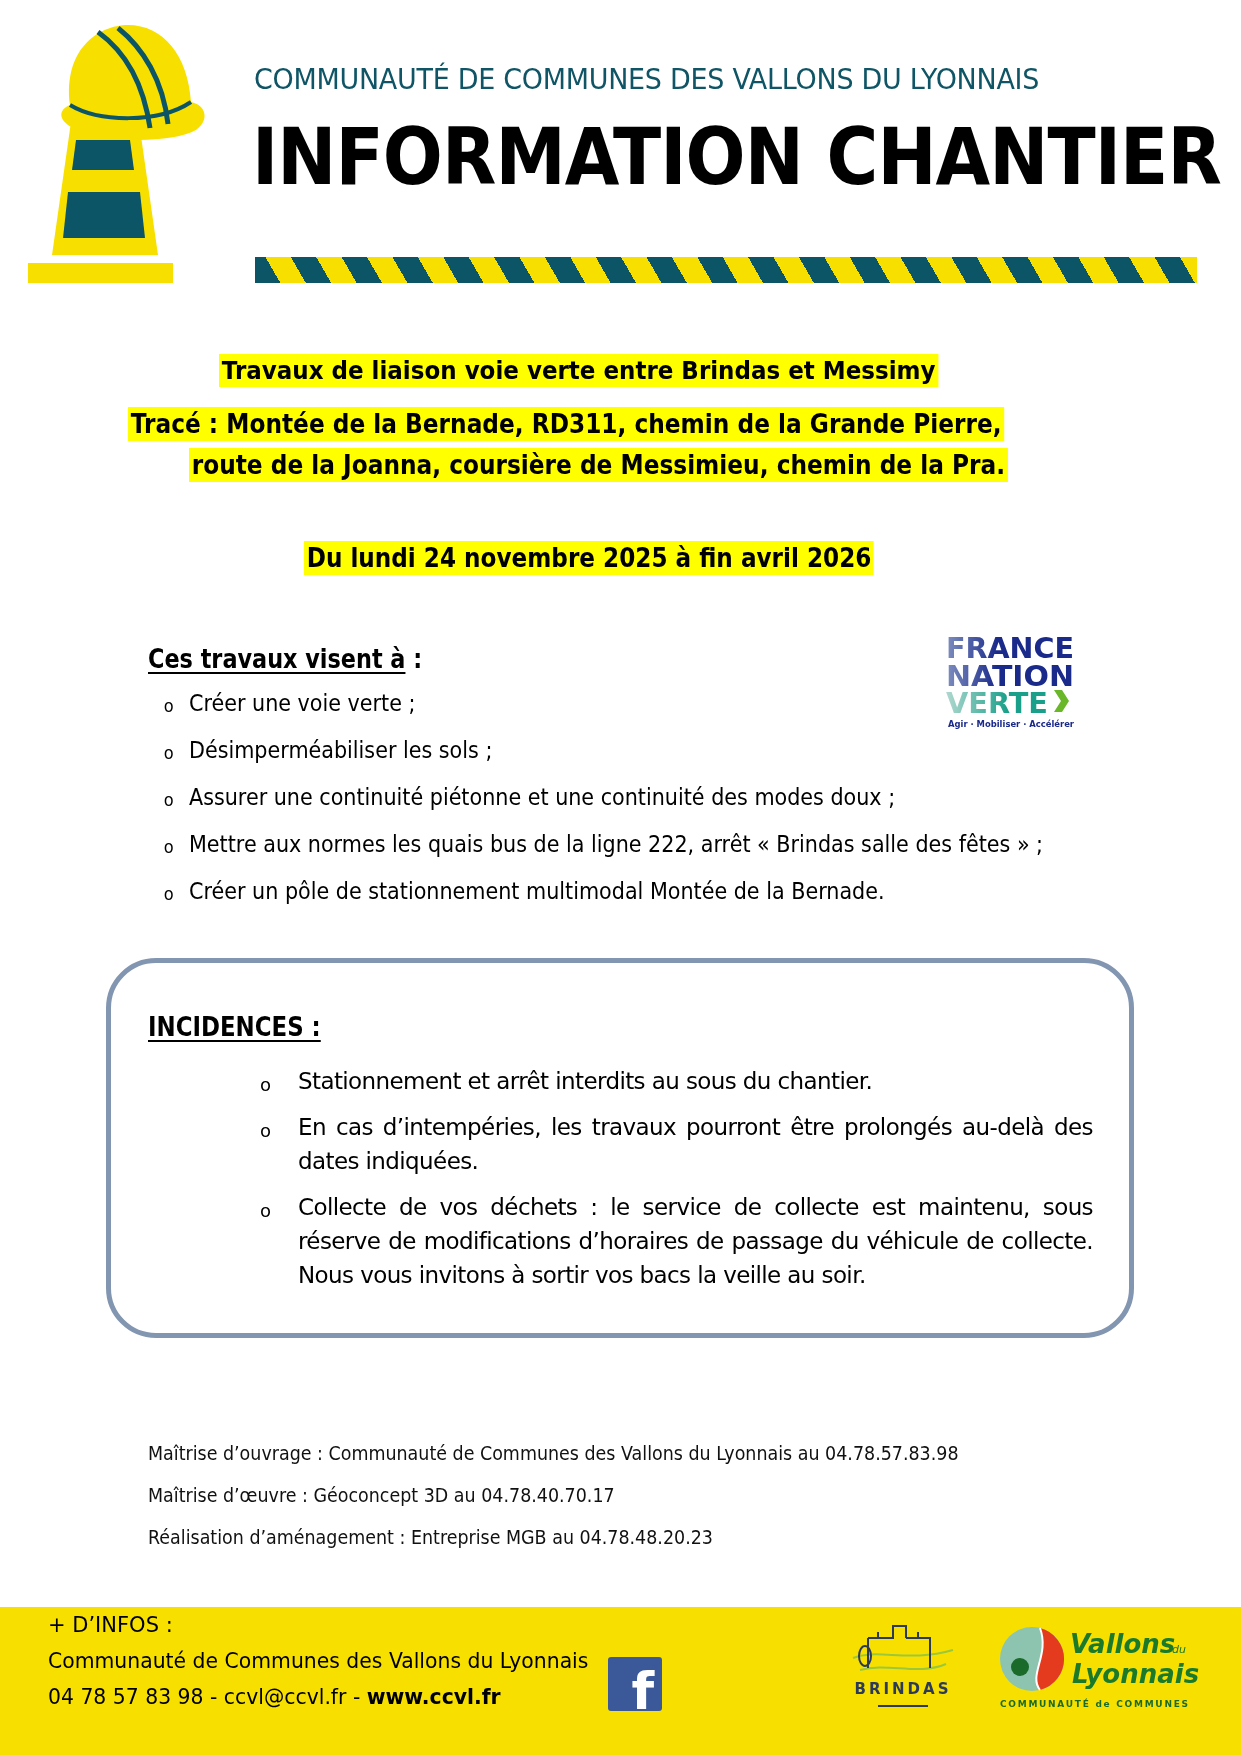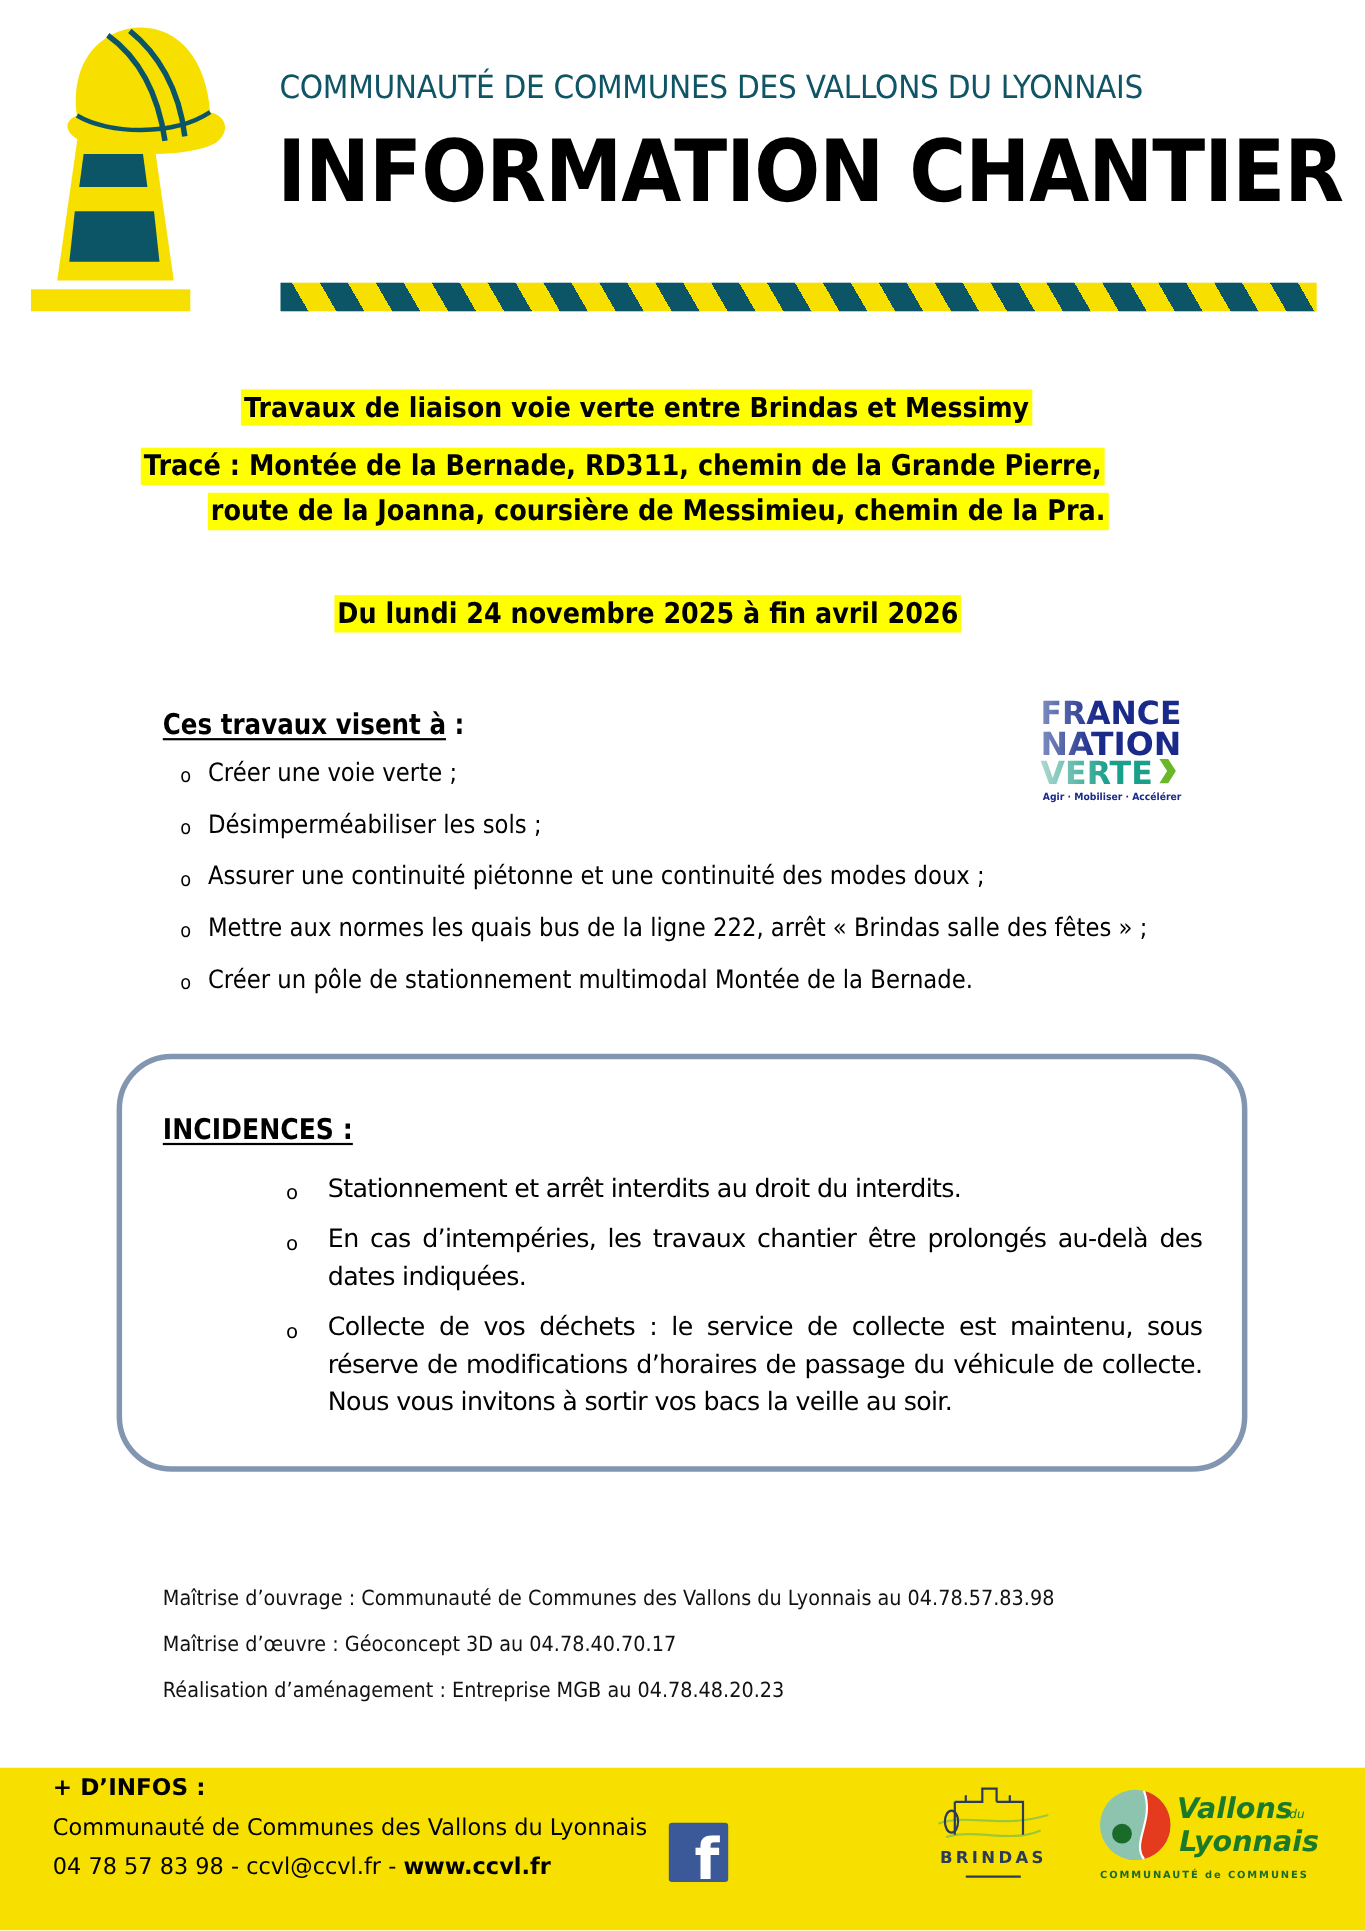--- a/index.html
+++ b/index.html
@@ -38,21 +38,21 @@
   #incidences-list { left:258px; top:1064px; width:835px; }
   #incidences-list li { font-size:23px; line-height:34px; padding-left:40px; margin-bottom:12px; white-space:normal; text-align:justify; letter-spacing:-0.6px; }
   #incidences-list .bul { left:2px; top:4px; }
 
   
   #contacts { left:148px; top:1442px; }
   #contacts div { font-size:19px; height:42px; white-space:nowrap; transform:scaleX(0.92); transform-origin:left; color:#111; }
 
   
   #footer { left:0; top:1607px; width:1241px; height:148px; background:#f7e000; }
-  #footer-label { left:48px; top:1613px; font-size:21px; font-weight:bold; white-space:nowrap; }
+  #footer-label { left:48px; top:1613px; font-size:21px; font-weight:normal; white-space:nowrap; }
   #footer-org { left:48px; top:1649px; font-size:21px; white-space:nowrap; transform:scaleX(0.97); transform-origin:left; }
   #footer-contact { left:48px; top:1685px; font-size:21px; white-space:nowrap; transform:scaleX(0.97); transform-origin:left; }
   #footer-contact b { font-weight:bold; }
   #facebook-button { left:608px; top:1657px; width:54px; height:54px; background:#3b5998; border-radius:3px; }
   #facebook-button span { position:absolute; right:8px; bottom:-6px; color:#fff; font-weight:bold; font-size:52px; font-family:"DejaVu Sans", sans-serif; line-height:1; }
   #brindas-logo { left:848px; top:1618px; width:110px; height:96px; }
   #vallons-logo { left:1000px; top:1625px; width:200px; height:85px; }
 </style>
 </head>
 <body>
@@ -106,22 +106,22 @@
   <text x="2" y="28" font-family="DejaVu Sans, sans-serif" font-weight="bold" font-size="29" fill="url(#fnvBlue)" textLength="128" lengthAdjust="spacingAndGlyphs">FRANCE</text>
   <text x="2" y="56" font-family="DejaVu Sans, sans-serif" font-weight="bold" font-size="29" fill="url(#fnvBlue)" textLength="128" lengthAdjust="spacingAndGlyphs">NATION</text>
   <text x="2" y="83" font-family="DejaVu Sans, sans-serif" font-weight="bold" font-size="29" fill="url(#fnvGreen)" textLength="102" lengthAdjust="spacingAndGlyphs">VERTE</text>
   <polygon points="110,60 118,60 125,71 118,82 110,82 117,71" fill="#6ab82a"></polygon>
   <text x="4" y="97" font-family="DejaVu Sans, sans-serif" font-weight="bold" font-size="9" fill="#1a2a8a" textLength="126" lengthAdjust="spacingAndGlyphs">Agir · Mobiliser · Accélérer</text>
 </svg>
 
 <div id="incidences-box" class="abs"></div>
 <div id="incidences-heading" class="abs">INCIDENCES :</div>
 <ul id="incidences-list" class="abs bul-list">
-  <li><span class="bul">o</span><span>Stationnement et arrêt interdits au droit du interdits.</span></li>
-  <li><span class="bul">o</span><span>En cas d’intempéries, les travaux chantier être prolongés au-delà des dates indiquées.</span></li>
+  <li><span class="bul">o</span><span>Stationnement et arrêt interdits au sous du chantier.</span></li>
+  <li><span class="bul">o</span><span>En cas d’intempéries, les travaux pourront être prolongés au-delà des dates indiquées.</span></li>
   <li><span class="bul">o</span><span>Collecte de vos déchets : le service de collecte est maintenu, sous réserve de modifications d’horaires de passage du véhicule de collecte. Nous vous invitons à sortir vos bacs la veille au soir.</span></li>
 </ul>
 
 <div id="contacts" class="abs">
   <div>Maîtrise d’ouvrage : Communauté de Communes des Vallons du Lyonnais au 04.78.57.83.98</div>
   <div>Maîtrise d’œuvre : Géoconcept 3D au 04.78.40.70.17</div>
   <div>Réalisation d’aménagement : Entreprise MGB au 04.78.48.20.23</div>
 </div>
 
 <div id="footer" class="abs"></div>

